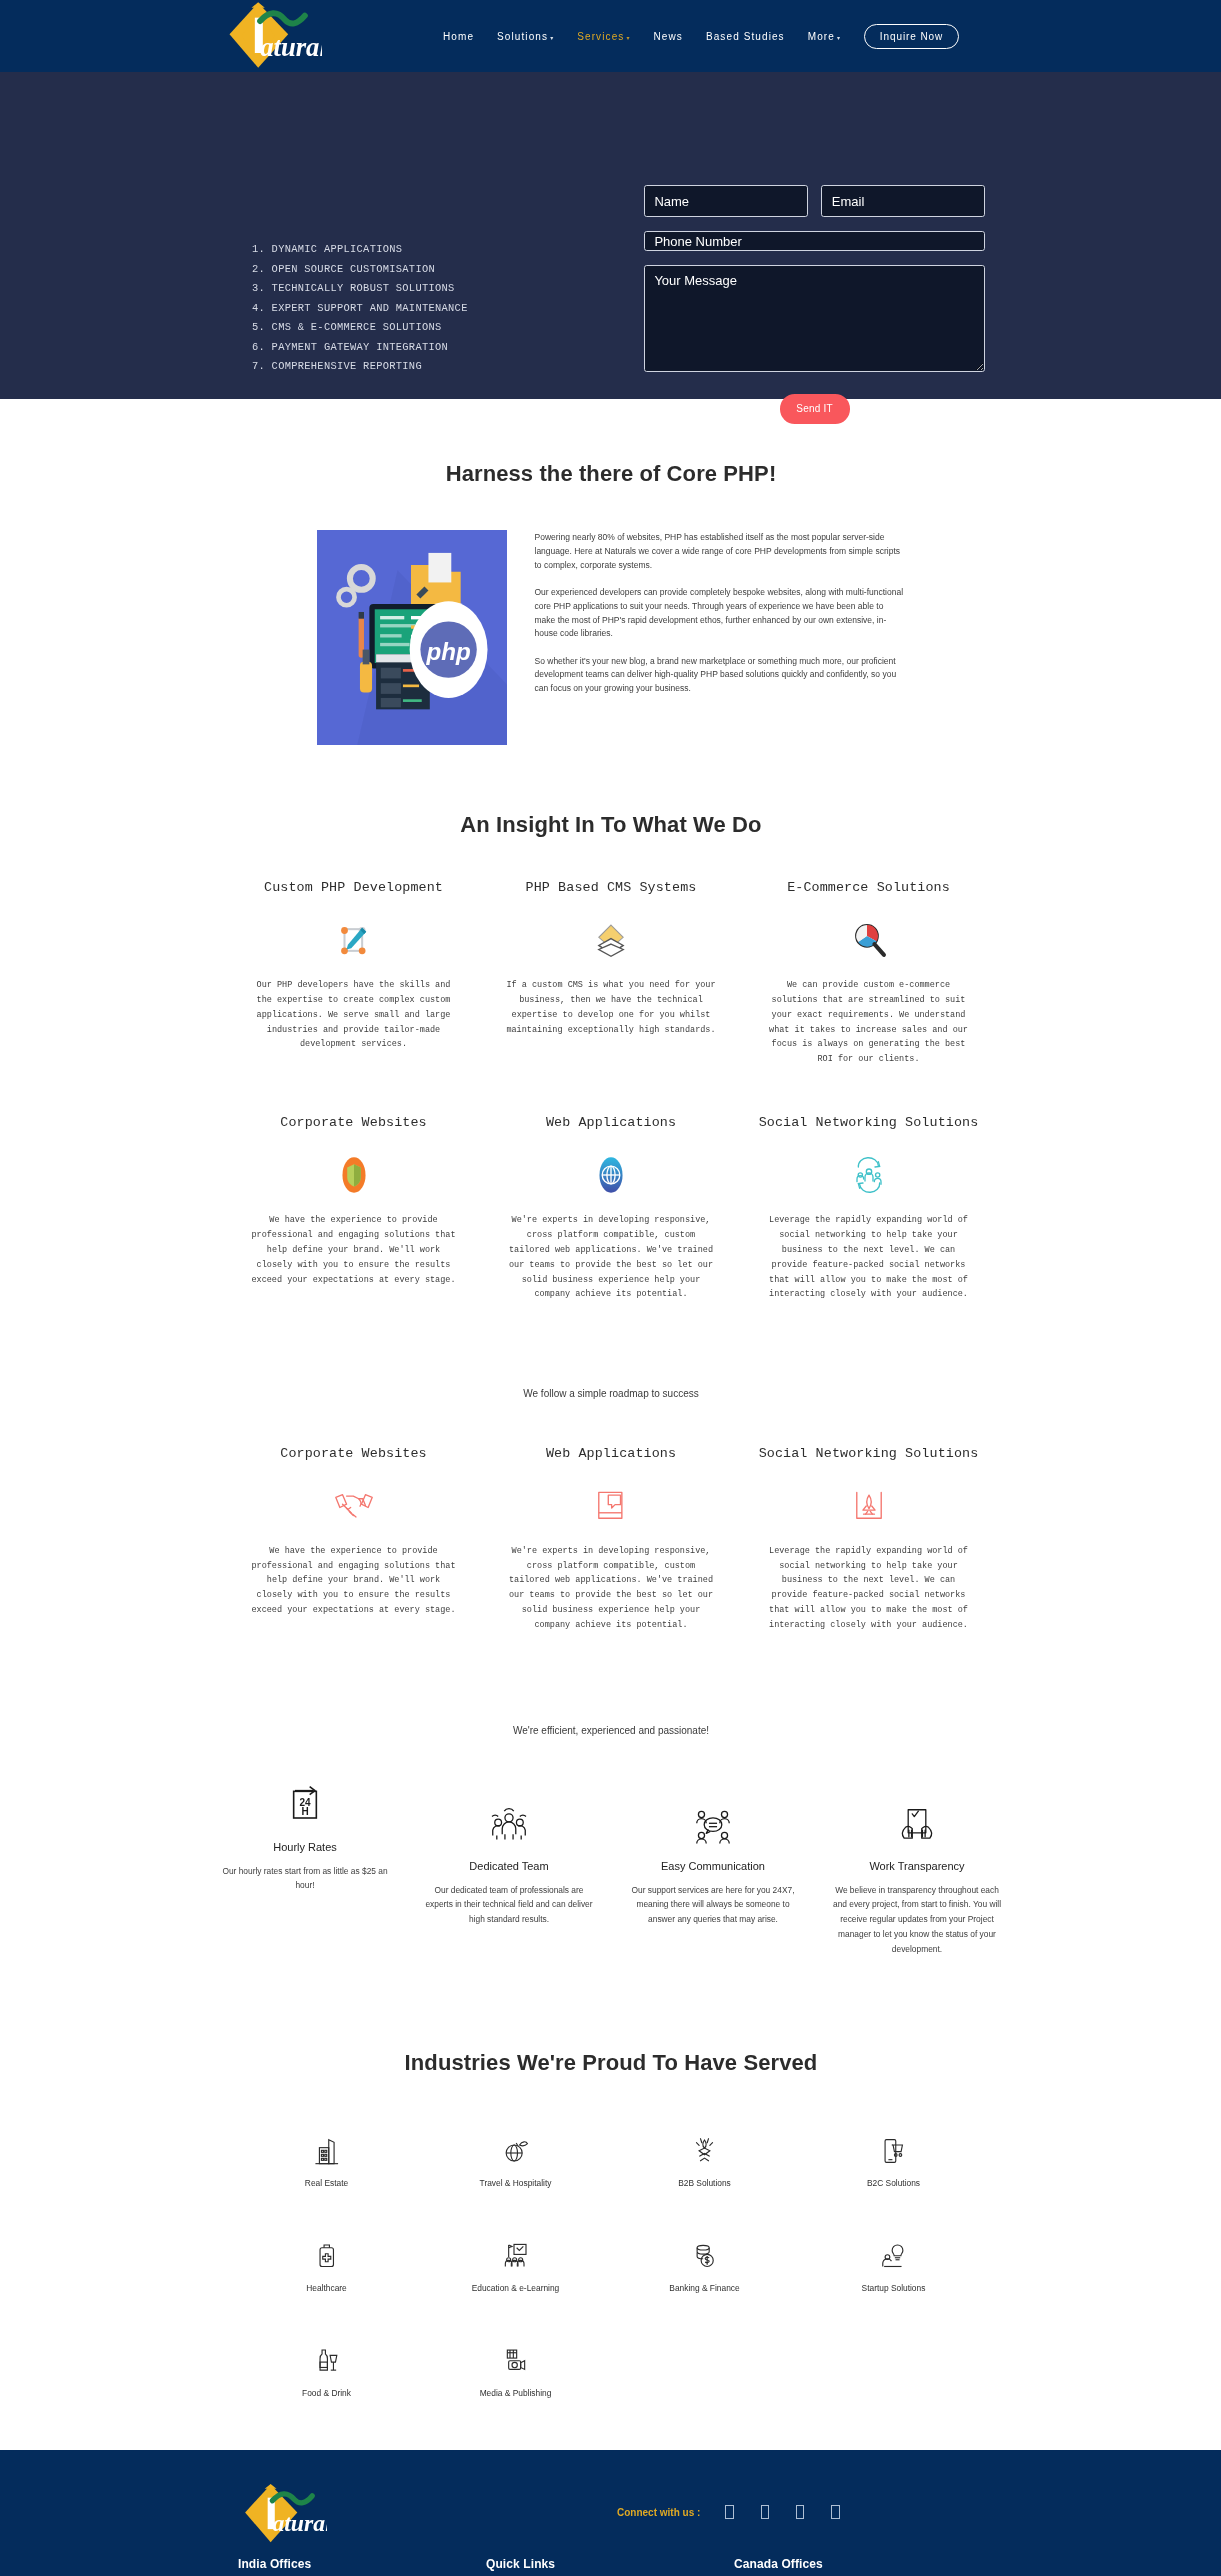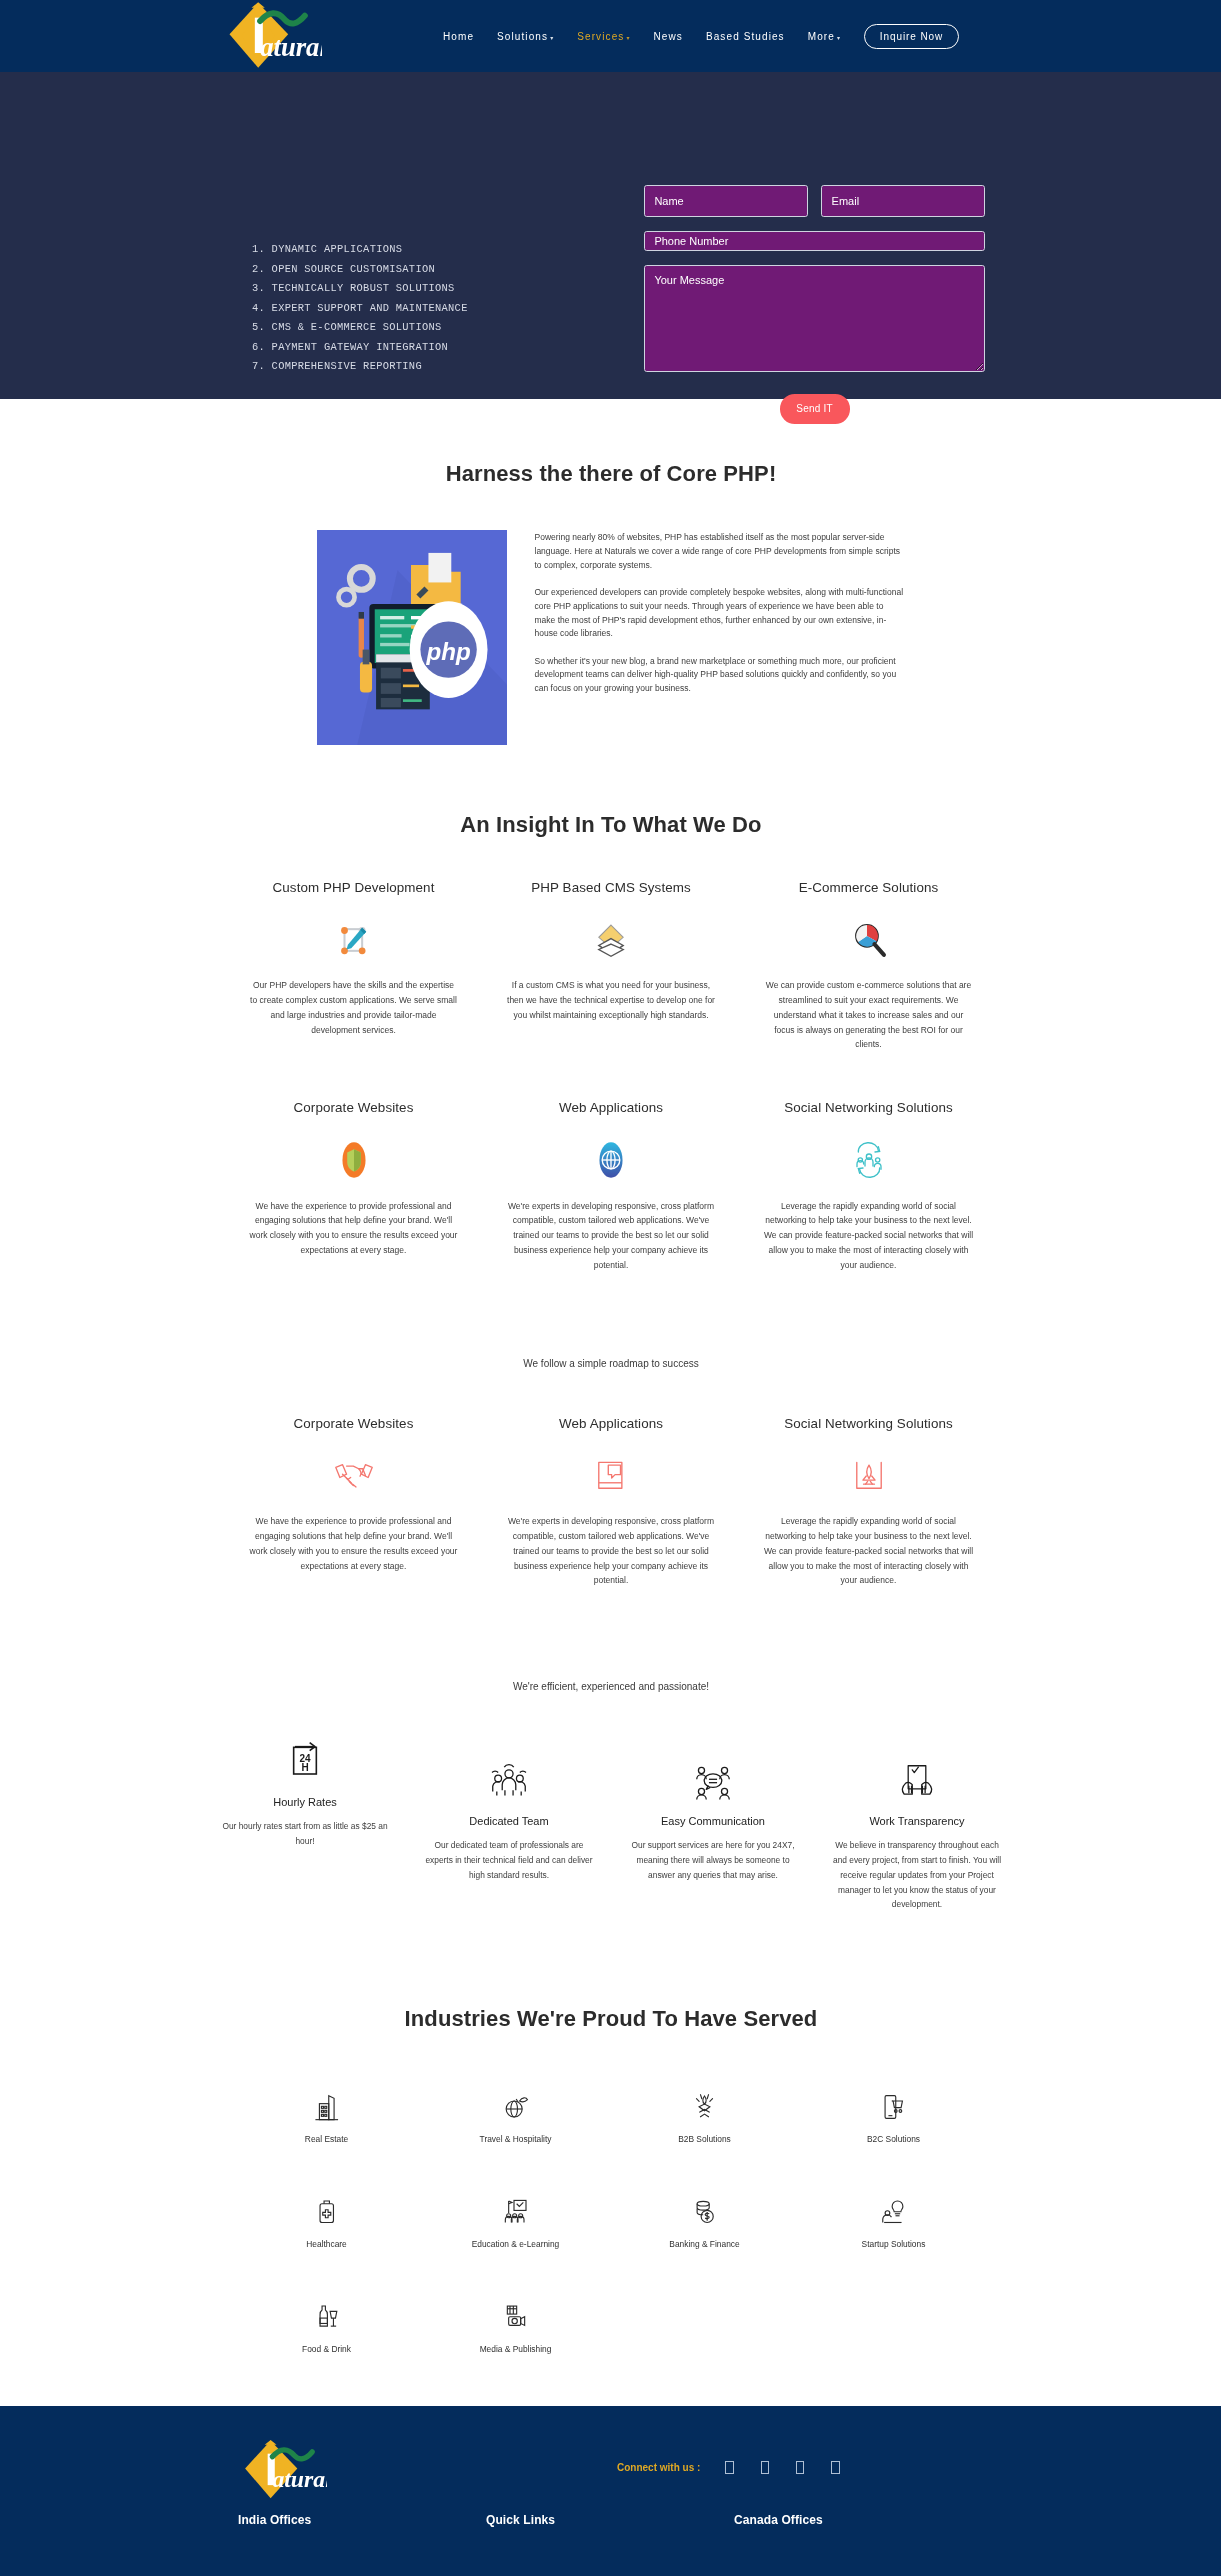--- a/index.html
+++ b/index.html
@@ -67,25 +67,25 @@
   .hero-list li {
     color:#d7dbe6;
     font-size:10.4px;
     line-height:19.5px;
     letter-spacing:0.3px;
     white-space:nowrap;
   }
   .hero-form { position:absolute; left:644px; top:113px; width:341px; }
   .row2 { display:flex; gap:13.4px; }
   .fld {
-    background:#701a75;
+    background:#0f172a;
     border:0.8px solid #cfd4e0;
     border-radius:2.7px;
     color:#ffffff;
-    font-size:11px;
+    font-size:13px;
     font-family:inherit;
     padding:6.7px 9.4px;
     outline:none;
   }
   .fld::placeholder { color:#ffffff; opacity:1; }
   .fld.half { width:164px; height:32px; }
   .fld.full { width:341px; height:20px; margin-top:14px; }
   .fld.area { width:341px; height:107px; margin-top:14px; resize:vertical; line-height:1.3; }
   .send-wrap { display:flex; justify-content:center; margin-top:20px; }
   .send-btn {
@@ -139,20 +139,21 @@
     margin-bottom:13.4px;
     text-align:left;
   }
   .php-copy p:last-child { margin-bottom:0; }
 
   
   .grid3 {
     display:flex;
     justify-content:center;
     gap:29.5px;
+    font-family:Liberation Mono, monospace;
   }
   .card3 { width:228px; text-align:center; }
   .card-title {
     font-size:13.4px;
     font-weight:400;
     color:#2d2d2d;
     letter-spacing:0.1px;
   }
   .card-icon {
     height:47px;

